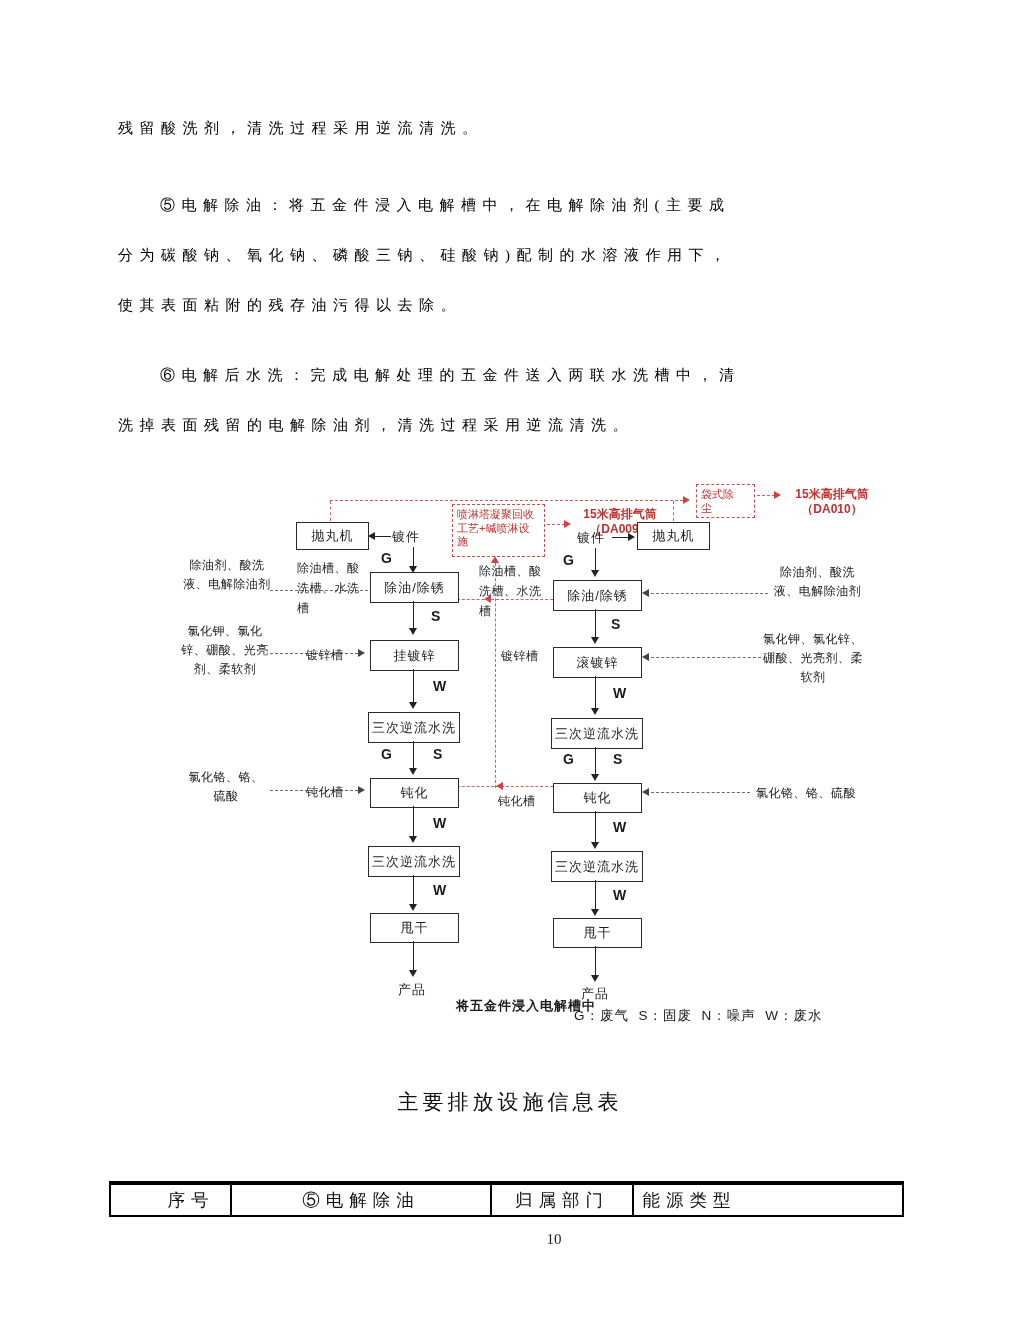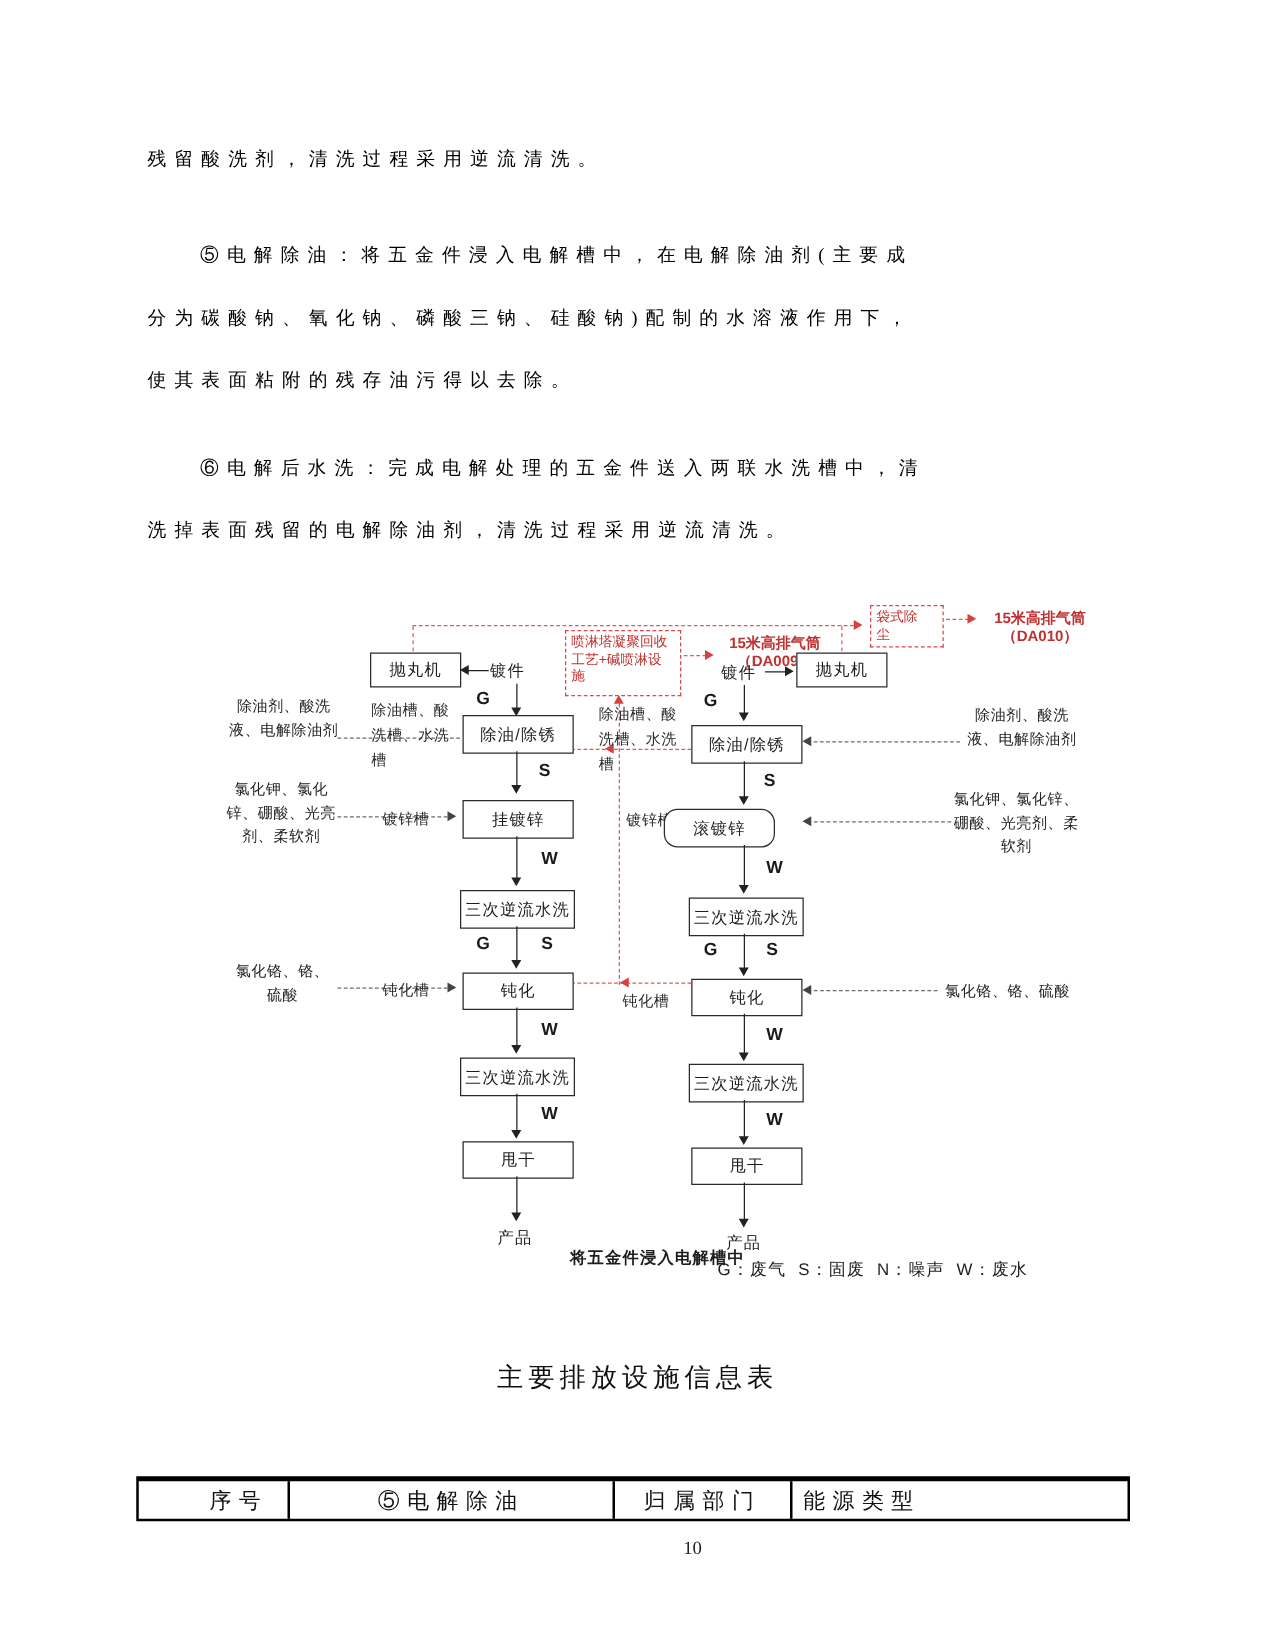--- a/index.html
+++ b/index.html
@@ -140,21 +140,21 @@
   <div class="fc-box" style="left:637px;top:522px;width:71px;height:26px;">抛丸机</div>
 
   <div class="vl" style="left:595px;top:548px;height:25px;"></div>
   <div class="td" style="left:591px;top:570px;"></div>
   <div class="lw" style="left:563px;top:552px;">G</div>
   <div class="fc-box" style="left:553px;top:580px;width:87px;height:29px;">除油/除锈</div>
 
   <div class="vl" style="left:595px;top:609px;height:31px;"></div>
   <div class="td" style="left:591px;top:637px;"></div>
   <div class="lw" style="left:611px;top:616px;">S</div>
-  <div class="fc-box" style="left:531px;top:647px;width:87px;height:29px;border-radius:11px;">滚镀锌</div>
+  <div class="fc-box" style="left:553px;top:647px;width:87px;height:29px;">滚镀锌</div>
 
   <div class="vl" style="left:595px;top:676px;height:35px;"></div>
   <div class="td" style="left:591px;top:708px;"></div>
   <div class="lw" style="left:613px;top:685px;">W</div>
   <div class="fc-box" style="left:551px;top:718px;width:90px;height:29px;">三次逆流水洗</div>
 
   <div class="vl" style="left:595px;top:747px;height:30px;"></div>
   <div class="td" style="left:591px;top:774px;"></div>
   <div class="lw" style="left:563px;top:751px;">G</div>
   <div class="lw" style="left:613px;top:751px;">S</div>

